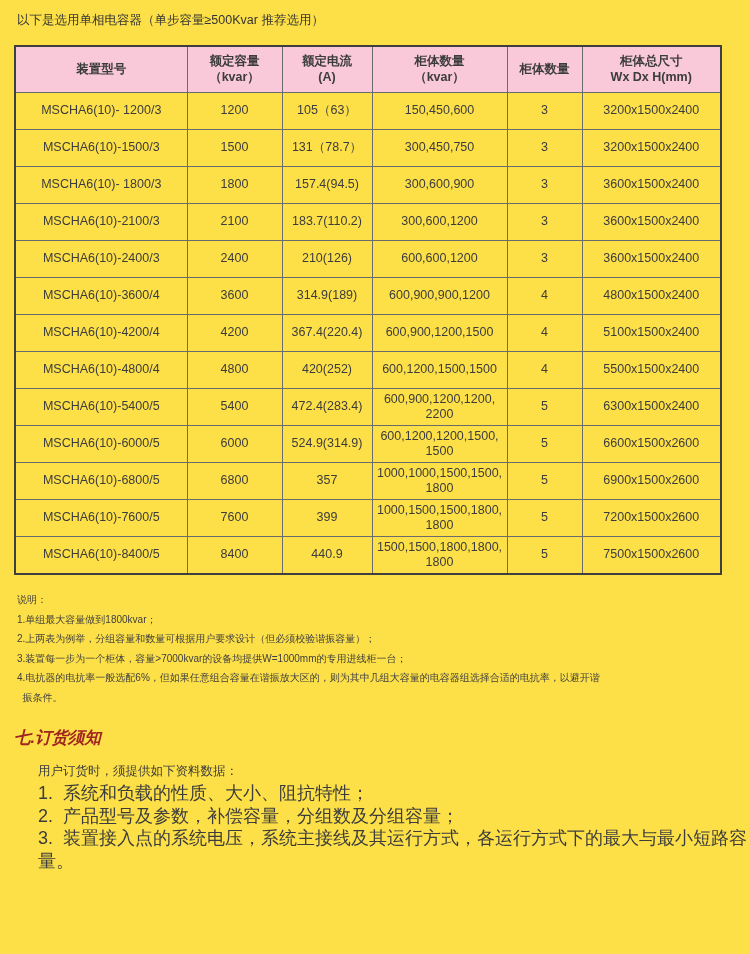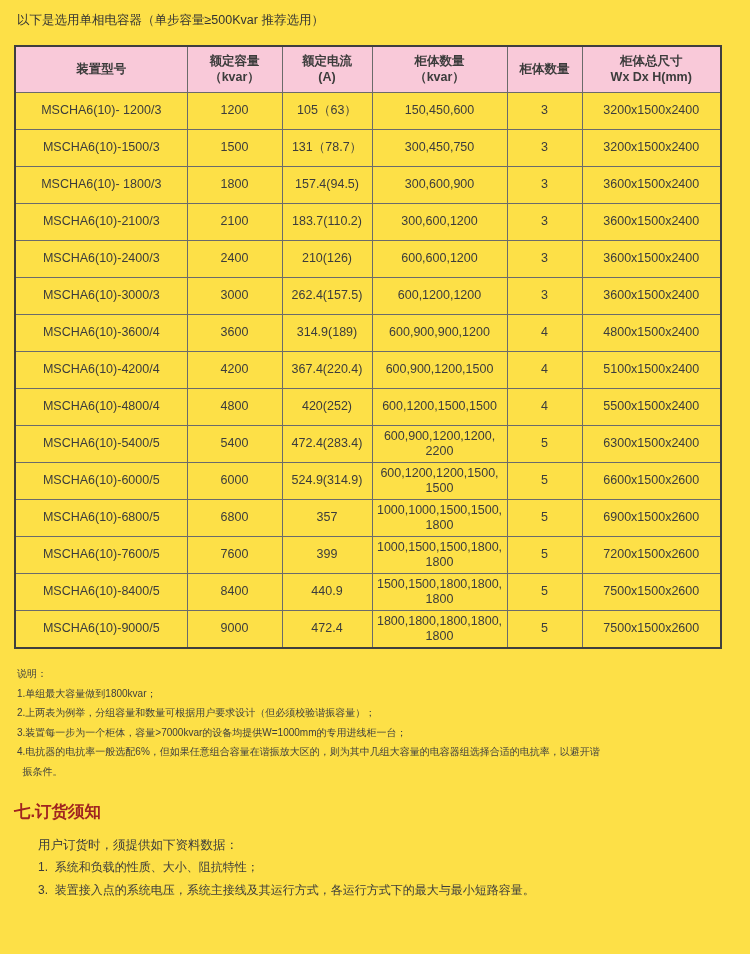--- a/index.html
+++ b/index.html
@@ -73,33 +73,34 @@
     line-height: 19.5px;
     white-space: pre-wrap;
   }
   .section7 { margin-top: 20px; }
   .section7 .section-title {
     margin: 5px 0 0 14px;
     font-size: 16.5px;
     line-height: 20px;
     font-weight: bold;
     color: var(--section-red);
+    font-style: italic;
   }
   .section7 .section-lead {
     margin: 13px 16px 0 38px;
     font-size: 12.5px;
     line-height: 22px;
   }
   .order-list {
     list-style: none;
     margin: 0;
     padding: 0 0 0 38px;
   }
   .order-list li {
-    font-size: 12px;
+    font-size: 18px;
     line-height: 22.5px;
     white-space: pre-wrap;
   }
 </style>
 </head>
 <body>
 
 <div class="page">
 
   <p class="intro">以下是选用单相电容器（单步容量≥500Kvar 推荐选用）</p>
@@ -162,28 +163,20 @@
         </tr>
         <tr>
           <td>MSCHA6(10)-2400/3</td>
           <td>2400</td>
           <td>210(126)</td>
           <td>600,600,1200</td>
           <td>3</td>
           <td>3600x1500x2400</td>
         </tr>
         <tr>
-          <td>MSCHA6(10)-3000/3</td>
-          <td>3000</td>
-          <td>262.4(157.5)</td>
-          <td>600,1200,1200</td>
-          <td>3</td>
-          <td>3600x1500x2400</td>
-        </tr>
-        <tr>
           <td>MSCHA6(10)-3600/4</td>
           <td>3600</td>
           <td>314.9(189)</td>
           <td>600,900,900,1200</td>
           <td>4</td>
           <td>4800x1500x2400</td>
         </tr>
         <tr>
           <td>MSCHA6(10)-4200/4</td>
           <td>4200</td>
@@ -234,29 +227,20 @@
           <td>1000,1500,1500,1800,
 1800</td>
           <td>5</td>
           <td>7200x1500x2600</td>
         </tr>
         <tr>
           <td>MSCHA6(10)-8400/5</td>
           <td>8400</td>
           <td>440.9</td>
           <td>1500,1500,1800,1800,
-1800</td>
-          <td>5</td>
-          <td>7500x1500x2600</td>
-        </tr>
-        <tr>
-          <td>MSCHA6(10)-9000/5</td>
-          <td>9000</td>
-          <td>472.4</td>
-          <td>1800,1800,1800,1800,
 1800</td>
           <td>5</td>
           <td>7500x1500x2600</td>
         </tr>
       </tbody>
   </table>
 
   <div class="notes">
     <p class="notes-title">说明：</p>
     <ul class="notes-list">
@@ -266,17 +250,18 @@
         <li>4.电抗器的电抗率一般选配6%，但如果任意组合容量在谐振放大区的，则为其中几组大容量的电容器组选择合适的电抗率，以避开谐
   振条件。</li>
       </ul>
   </div>
 
   <div class="section7">
     <h2 class="section-title">七.订货须知</h2>
     <p class="section-lead">用户订货时，须提供如下资料数据：</p>
     <ul class="order-list">
         <li>1.  系统和负载的性质、大小、阻抗特性；</li>
+        <li>2.  产品型号及参数，补偿容量，分组数及分组容量；</li>
         <li>3.  装置接入点的系统电压，系统主接线及其运行方式，各运行方式下的最大与最小短路容量。</li>
       </ul>
   </div>
 
 </div>
 
 </body></html>

